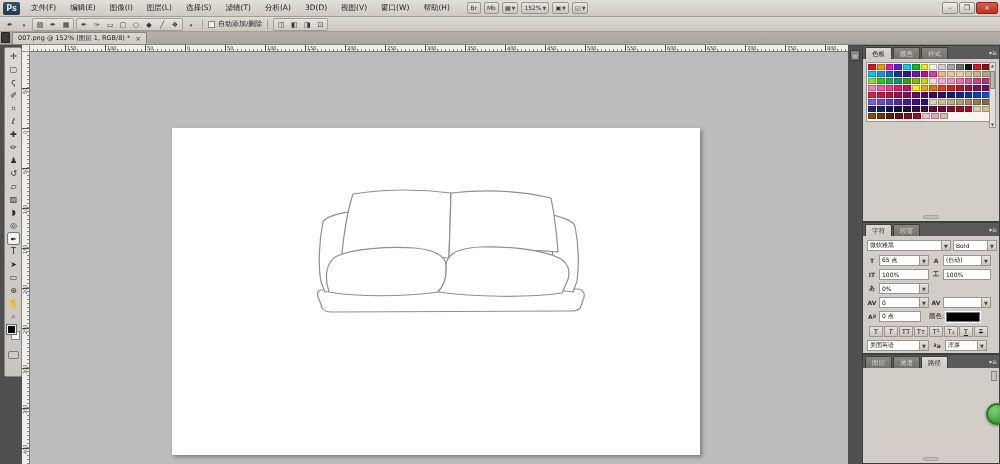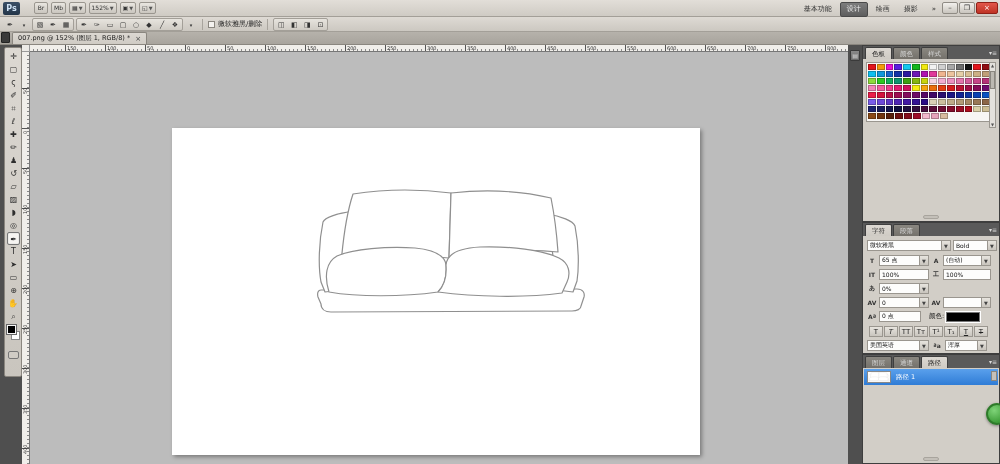--- a/index.html
+++ b/index.html
@@ -98,34 +98,40 @@
 
   #green-overlay { left:986px; top:403px; width:22px; height:22px; border-radius:50%; background:radial-gradient(circle at 35% 30%, #7fd479, #3f9e3a 70%); border:2px solid #2e7a2a; box-shadow:0 1px 3px rgba(0,0,0,0.4); }
 </style>
 </head>
 <body>
 
 <div id="screen">
 
   <div id="menubar" class="abs">
     <div id="ps-logo">Ps</div>
+    <div id="menu-items" style="display:flex;">
+        <span class="menu-item">文件(F)</span>
+        <span class="menu-item">编辑(E)</span>
+        <span class="menu-item">图像(I)</span>
+        <span class="menu-item">图层(L)</span>
+        <span class="menu-item">选择(S)</span>
+        <span class="menu-item">滤镜(T)</span>
+        <span class="menu-item">分析(A)</span>
+        <span class="menu-item">3D(D)</span>
+        <span class="menu-item">视图(V)</span>
+        <span class="menu-item">窗口(W)</span>
+        <span class="menu-item">帮助(H)</span>
+      </div>
     <div id="appbar-icons">
         <div class="abtn"><span>Br</span></div>
         <div class="abtn"><span>Mb</span></div>
         <div class="abtn"><span>▦</span><span class="dd">▼</span></div>
         <div class="abtn"><span>152%</span><span class="dd">▼</span></div>
         <div class="abtn"><span>▣</span><span class="dd">▼</span></div>
         <div class="abtn"><span>◱</span><span class="dd">▼</span></div>
-      </div>
-    <div id="workspaces">
-        <span class="ws">基本功能</span>
-        <span class="ws active">设计</span>
-        <span class="ws">绘画</span>
-        <span class="ws">摄影</span>
-        <span class="ws">»</span>
       </div>
     <div id="win-buttons">
       <div class="wbtn">–</div>
       <div class="wbtn">❐</div>
       <div class="wbtn close">×</div>
     </div>
   </div>
 
   <div id="optionsbar" class="abs">
     <div class="obtn">✒</div>
@@ -142,21 +148,21 @@
         <div class="obtn">▢</div>
         <div class="obtn">○</div>
         <div class="obtn">◆</div>
         <div class="obtn">╱</div>
         <div class="obtn">❖</div>
       </div>
     <div class="obtn" style="font-size:5px;">▾</div>
     <div class="osep"></div>
     <div id="auto-add">
       <div class="cb"></div>
-      <span class="lbl">微软雅黑/删除</span>
+      <span class="lbl">自动添加/删除</span>
     </div>
     <div class="osep"></div>
     <div class="ogrp" id="op-group">
         <div class="obtn">◫</div>
         <div class="obtn">◧</div>
         <div class="obtn">◨</div>
         <div class="obtn">⊡</div>
       </div>
   </div>
 
@@ -830,26 +836,20 @@
       </div>
     </div>
 
     <div class="panel" id="panel-paths" style="top:309px; height:110px;">
       <div class="ptabs" id="paths-tabs">
           <div class="ptab">图层</div>
           <div class="ptab">通道</div>
           <div class="ptab active">路径</div>
         </div>
       <div class="pmenu">▾≡</div>
-      <div id="path-row">
-        <svg id="path-thumb" width="24" height="12" viewBox="0 0 272 128">
-            <use href="#sofaG"></use>
-          </svg>
-        <span class="plabel">路径 1</span>
-      </div>
       <div class="scroll-nub"></div>
       <div class="grip"></div>
     </div>
   </div>
 
   <div id="green-overlay" class="abs"></div>
 
 </div>
 
 </body></html>

